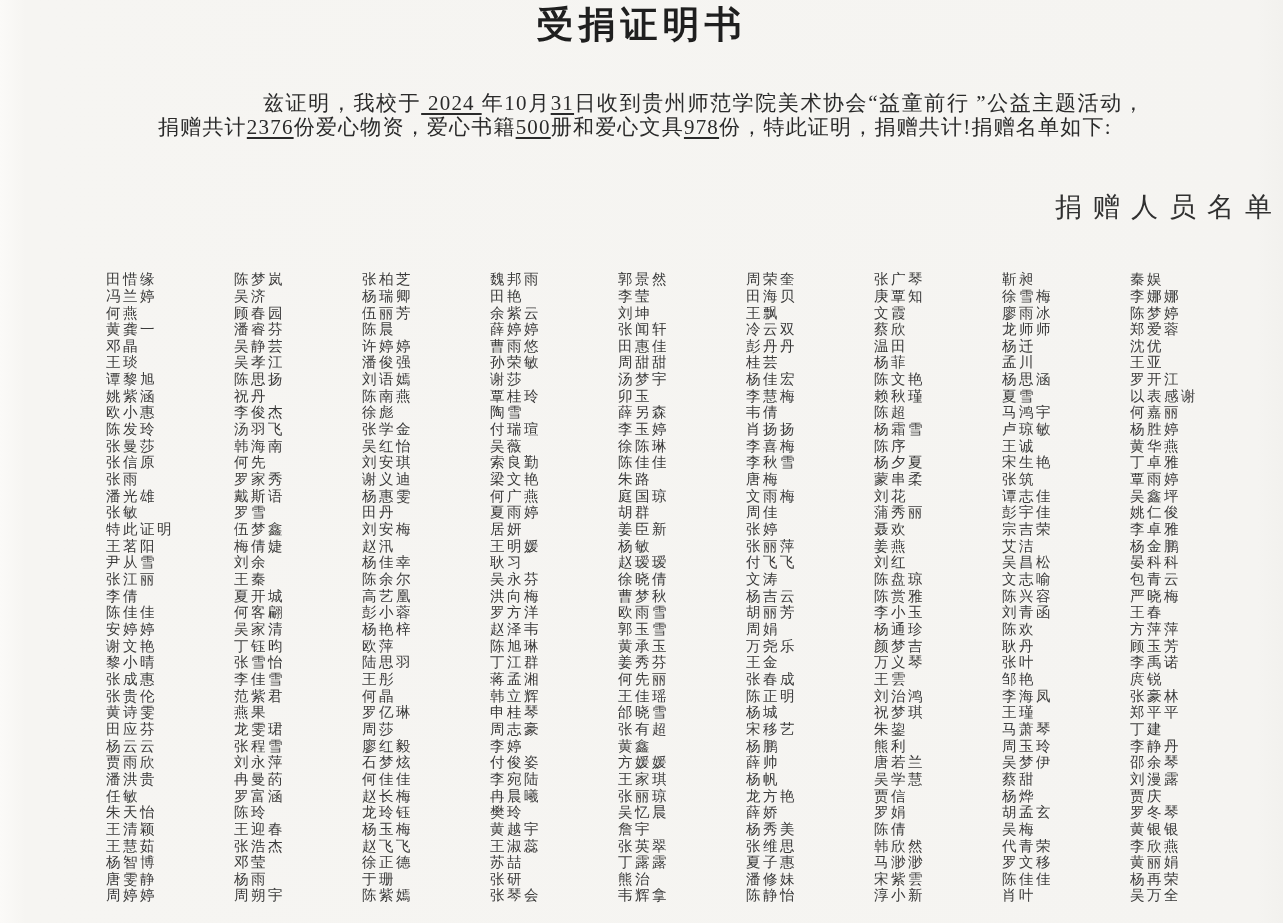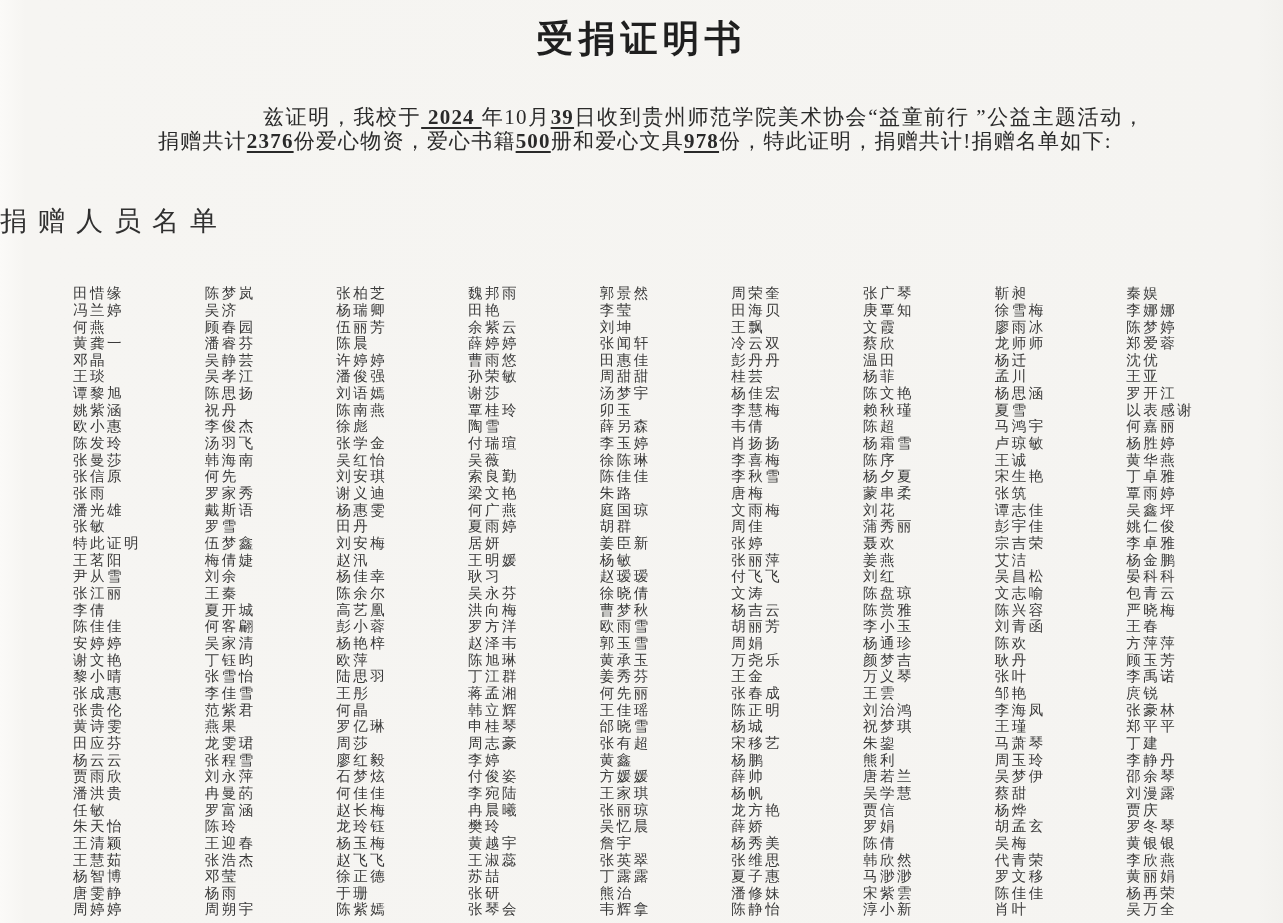--- a/index.html
+++ b/index.html
@@ -11,72 +11,70 @@
     position: relative;
     width: 1283px;
     height: 923px;
     background: linear-gradient(90deg, #fbfaf8 0%, #f6f5f2 2%, #f5f4f1 98%, #f2f1ee 100%);
     overflow: hidden;
     font-family: "Liberation Serif", "DejaVu Serif", serif;
     color: #2e2e2e;
   }
   .doc-title {
     margin: 0;
-    padding-top: 14px;
     text-align: center;
     font-size: 37px;
     font-weight: bold;
     letter-spacing: 5px;
     color: #1f1f1f;
   }
   .statement {
     margin: 42px 138px 0 158px;
     text-indent: 105px;
     font-size: 21px;
     line-height: 23.6px;
     letter-spacing: 1.2px;
     text-align: justify;
     color: #2a2a2a;
   }
   .statement span.u {
     text-decoration: underline;
     text-underline-offset: 3px;
-    font-weight: bold;
   }
   .list-title {
     margin: 0;
     margin-top: 50px;
-    text-align: left;
+    text-align: right;
     font-size: 27px;
     font-weight: normal;
     letter-spacing: 11px;
     color: #303030;
   }
   .names-grid {
     margin-top: 46px;
-    padding-left: 73px;
+    padding-left: 106px;
     padding-right: 25px;
     display: grid;
     grid-template-columns: repeat(9, 1fr);
     font-size: 14.5px;
     line-height: 16.65px;
     letter-spacing: 2.5px;
     color: #3a3a3a;
   }
   .name-cell {
     white-space: nowrap;
     overflow: visible;
   }
 </style>
 </head>
 <body>
 
 <div class="page">
   <h1 class="doc-title">受捐证明书</h1>
-  <p class="statement"><span>兹证明，我校于</span><span class="u"> 2024 </span><span>年10月</span><span class="u">39</span><span>日收到贵州师范学院美术协会“益童前行 ”公益主题活动，捐赠共计</span><span class="u">2376</span><span>份爱心物资，爱心书籍</span><span class="u">500</span><span>册和爱心文具</span><span class="u">978</span><span>份，特此证明，捐赠共计!捐赠名单如下:</span></p>
+  <p class="statement"><span>兹证明，我校于</span><span class="u"> 2024 </span><span>年10月</span><span class="u">31</span><span>日收到贵州师范学院美术协会“益童前行 ”公益主题活动，捐赠共计</span><span class="u">2376</span><span>份爱心物资，爱心书籍</span><span class="u">500</span><span>册和爱心文具</span><span class="u">978</span><span>份，特此证明，捐赠共计!捐赠名单如下:</span></p>
   <h2 class="list-title">捐赠人员名单</h2>
   <div class="names-grid">
       <div class="name-cell">田惜缘</div>
       <div class="name-cell">陈梦岚</div>
       <div class="name-cell">张柏芝</div>
       <div class="name-cell">魏邦雨</div>
       <div class="name-cell">郭景然</div>
       <div class="name-cell">周荣奎</div>
       <div class="name-cell">张广琴</div>
       <div class="name-cell">靳昶</div>

